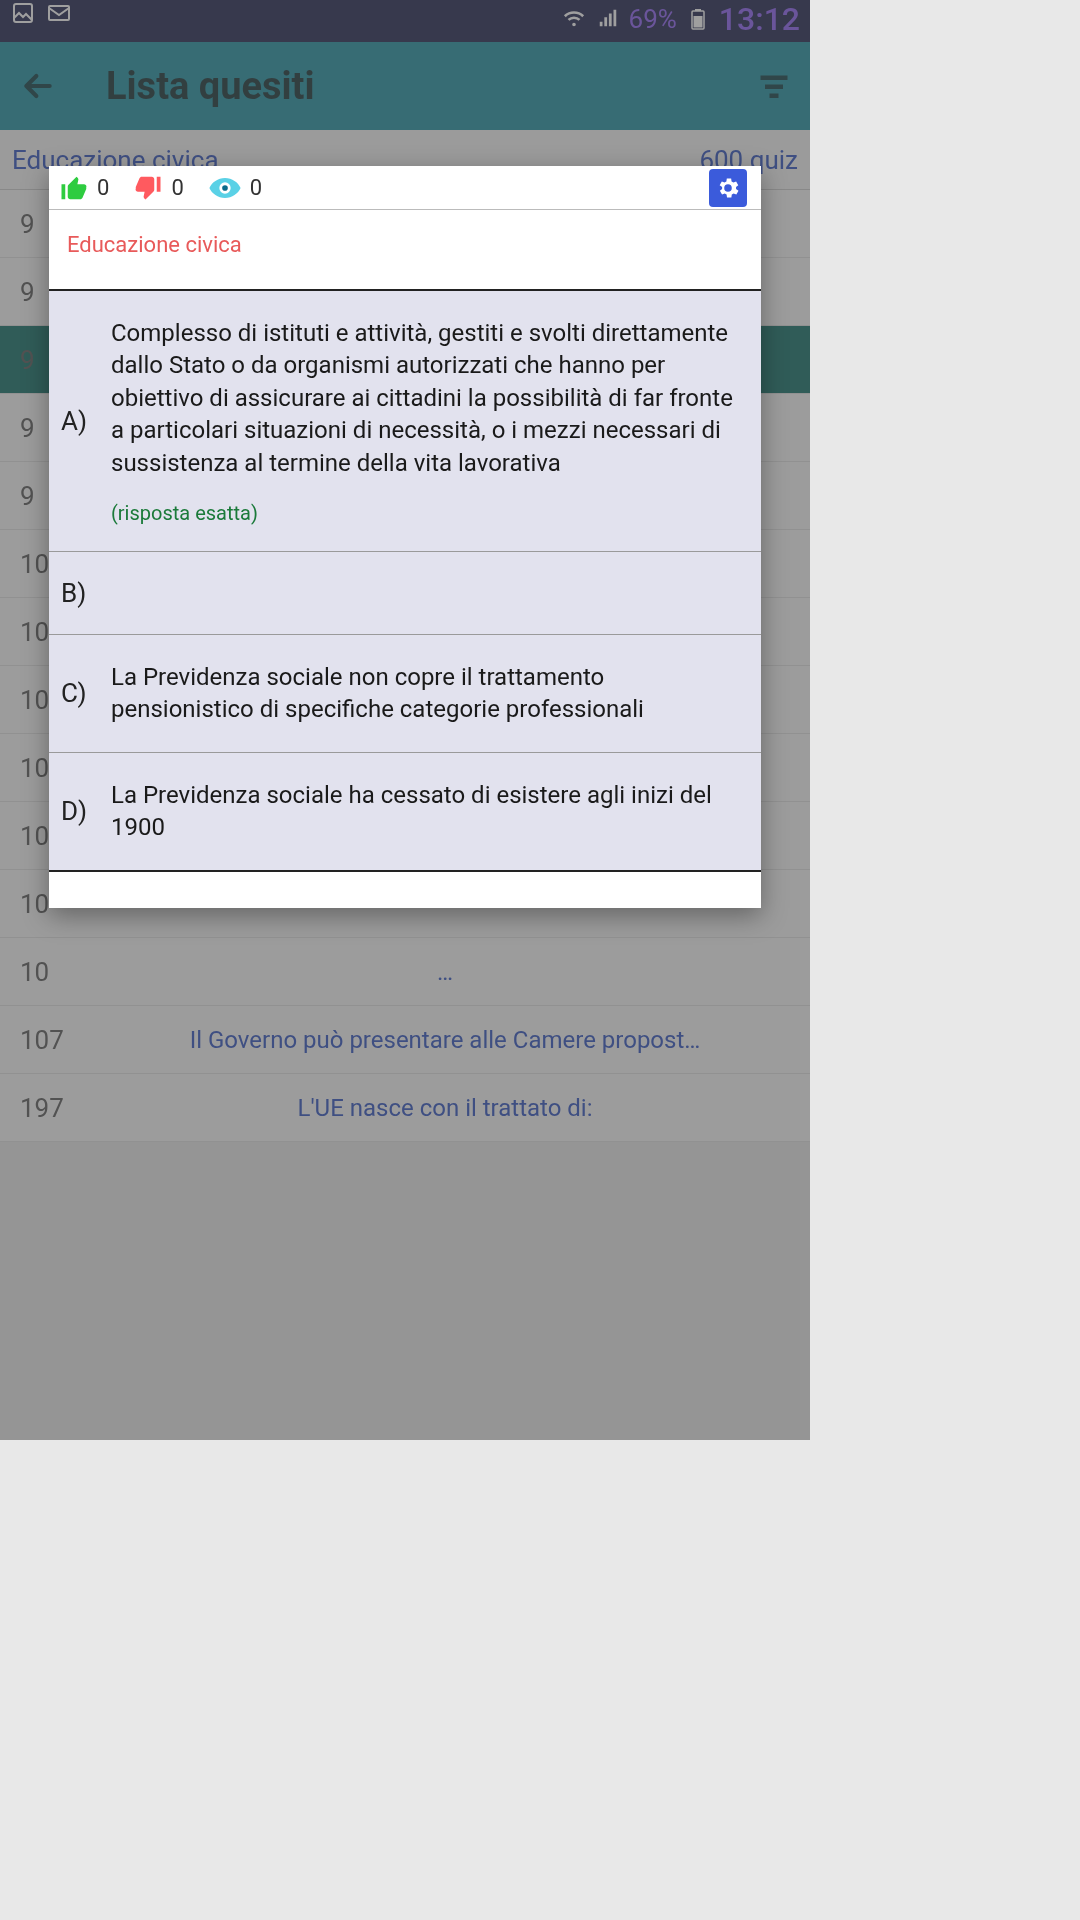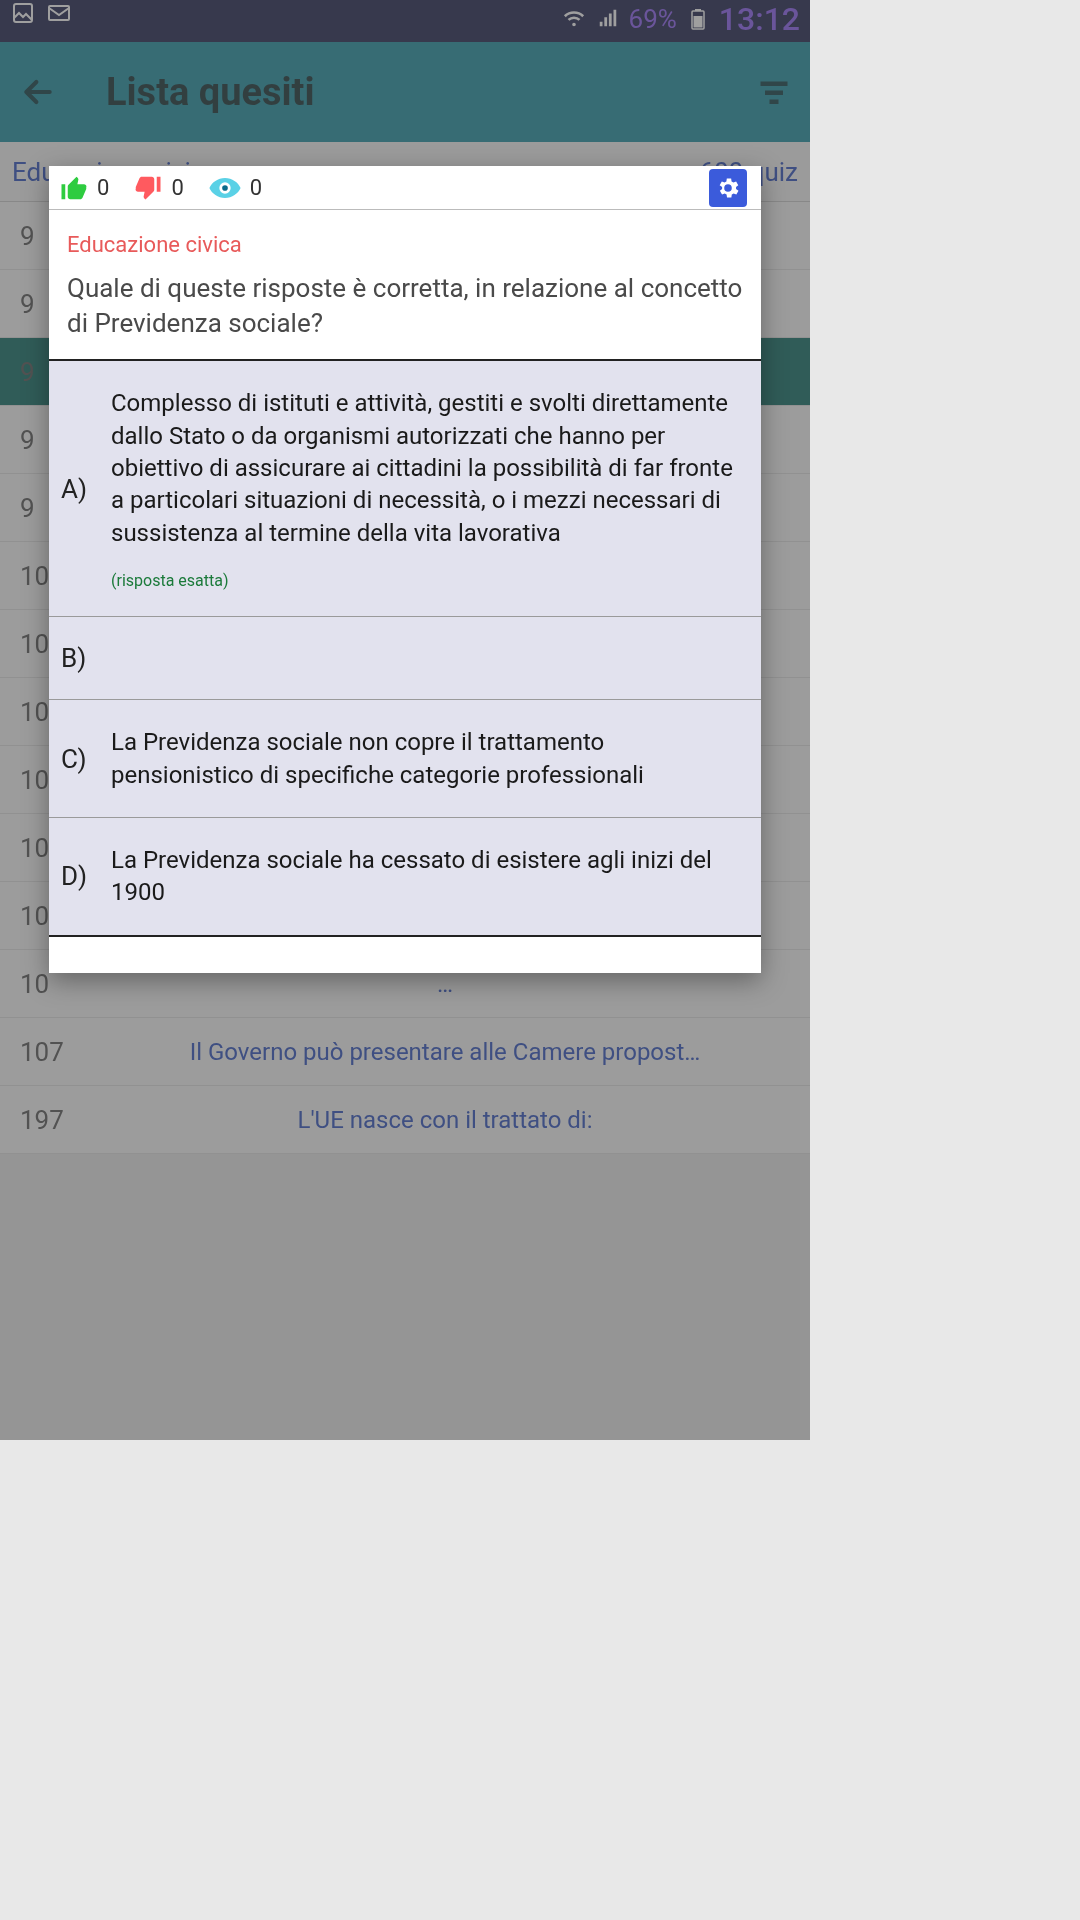--- a/index.html
+++ b/index.html
@@ -15,21 +15,21 @@
     align-items: flex-start;
     padding: 0 10px;
     font-size: 26px;
   }
   .status-left { display: flex; gap: 10px; }
   .status-right { margin-left: auto; display: flex; align-items: center; gap: 8px; }
   .status-icon { width: 26px; height: 26px; display: inline-flex; align-items: center; justify-content: center; }
 
   
   .app-bar {
-    height: 100px;
+    height: 88px;
     background: #1a8fa0;
     display: flex;
     align-items: center;
     padding: 0 18px;
   }
   .back-arrow { width: 40px; height: 40px; color: #0a3a40; }
   .app-title { font-size: 38px; font-weight: 700; color: #0f2a2e; margin-left: 48px; }
   .filter-icon { margin-left: auto; color: #0a3a40; }
 
   
@@ -107,21 +107,21 @@
   .answer {
     display: flex;
     padding: 26px 18px 26px 12px;
     border-bottom: 1px solid #9a9a9a;
     gap: 14px;
   }
   .answer:last-child { border-bottom: 2px solid #222; }
   .answer-letter { font-size: 26px; color: #222; width: 36px; flex-shrink: 0; display: flex; align-items: center; }
   .answer-body { flex: 1; }
   .answer-text { font-size: 24px; color: #1a1a1a; line-height: 1.35; }
-  .correct-note { color: #1b7a3a; font-size: 16px; margin-top: 22px; }
+  .correct-note { color: #1b7a3a; font-size: 20px; margin-top: 22px; }
 
   .modal-footer { height: 36px; background: #fff; }
 
   svg { display: block; }
 </style>
 </head>
 <body>
 
 <div class="status-bar">
   <div class="status-left">
@@ -274,21 +274,20 @@
       <span>
         <svg width="26" height="26" viewBox="0 0 24 24" fill="currentColor">
             <path d="M19.4 13a7.5 7.5 0 000-2l2.1-1.6-2-3.5-2.5 1a7.5 7.5 0 00-1.7-1l-.4-2.6h-4l-.4 2.6a7.5 7.5 0 00-1.7 1l-2.5-1-2 3.5L6.6 11a7.5 7.5 0 000 2l-2.1 1.6 2 3.5 2.5-1a7.5 7.5 0 001.7 1l.4 2.6h4l.4-2.6a7.5 7.5 0 001.7-1l2.5 1 2-3.5L19.4 13zM12 15.5A3.5 3.5 0 1112 8.5a3.5 3.5 0 010 7z"></path>
           </svg>
       </span>
     </div>
   </div>
 
   <div class="modal-header">
     <div class="category">Educazione civica</div>
-    <div class="question">Quale di queste risposte è corretta, in relazione al concetto di Previdenza sociale?</div>
   </div>
 
   <div class="answers" id="answers">
       <div class="answer">
         <div class="answer-letter">A)</div>
         <div class="answer-body">
           <div class="answer-text">Complesso di istituti e attività, gestiti e svolti direttamente dallo Stato o da organismi autorizzati che hanno per obiettivo di assicurare ai cittadini la possibilità di far fronte a particolari situazioni di necessità, o i mezzi necessari di sussistenza al termine della vita lavorativa</div>
           <div class="correct-note">(risposta esatta)</div>
         </div>
       </div>

